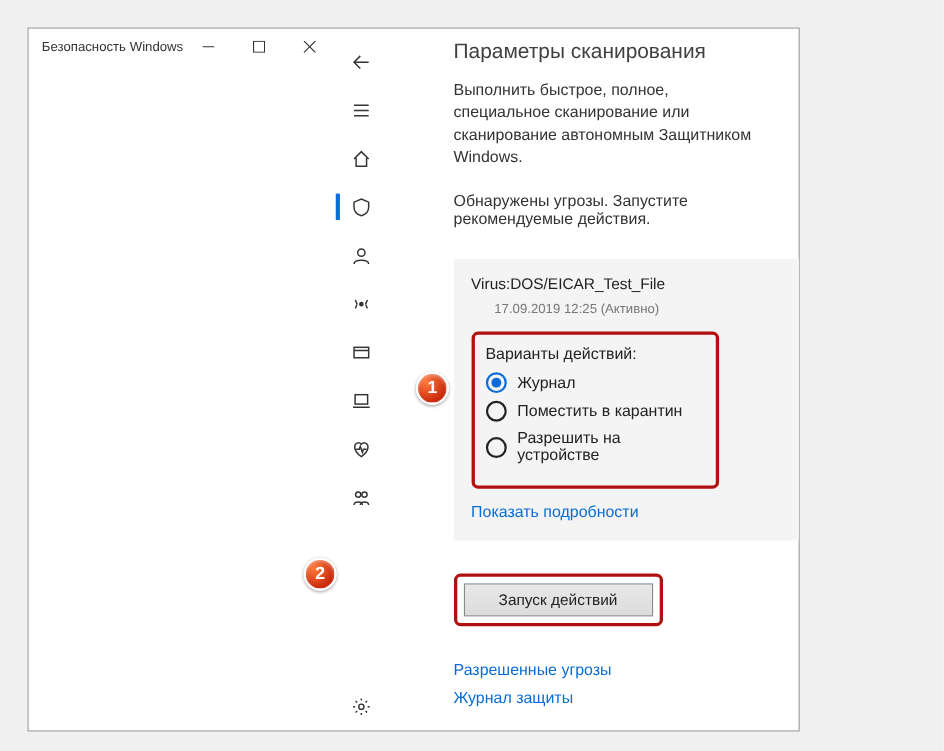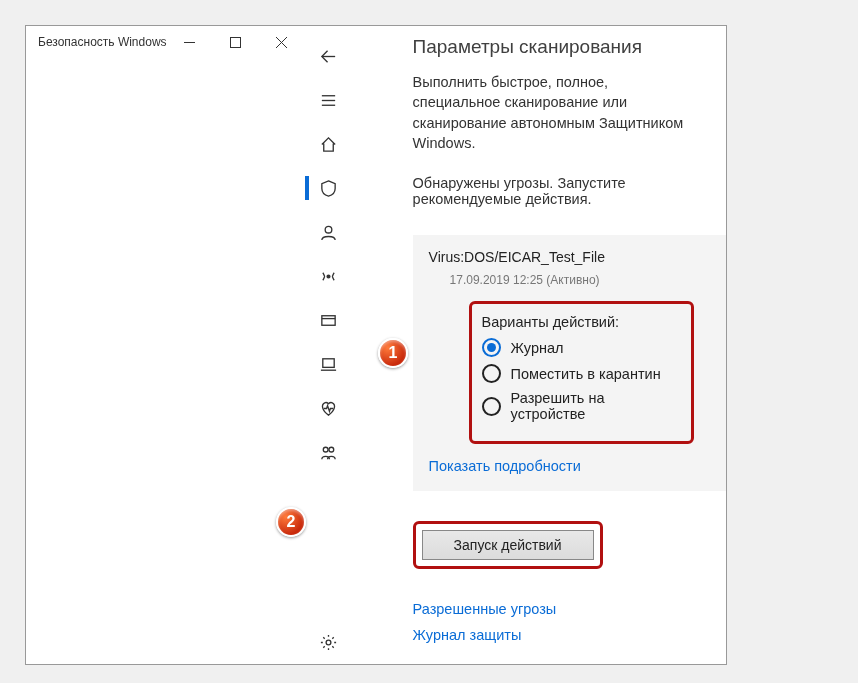--- a/index.html
+++ b/index.html
@@ -101,21 +101,20 @@
 .threat-name { color: #222; }
 .threat-severity { color: #555; font-size: 19px; }
 .threat-time { font-size: 12px; color: #777; margin-top: 2px; margin-left: 21px; }
 .actions-box {
   margin-top: 14px;
   border: 3px solid #b11010;
   border-radius: 6px;
   padding: 10px 14px 12px 10px;
   width: 225px;
   background: #f4f4f4;
-  margin-left: 40px;
 }
 .actions-title { font-size: 14.5px; color: #222; margin-bottom: 8px; }
 .radio-row {
   display: flex; align-items: center;
   margin: 7px 0;
   font-size: 14.5px;
   color: #222;
   cursor: pointer;
 }
 .radio-circle {

